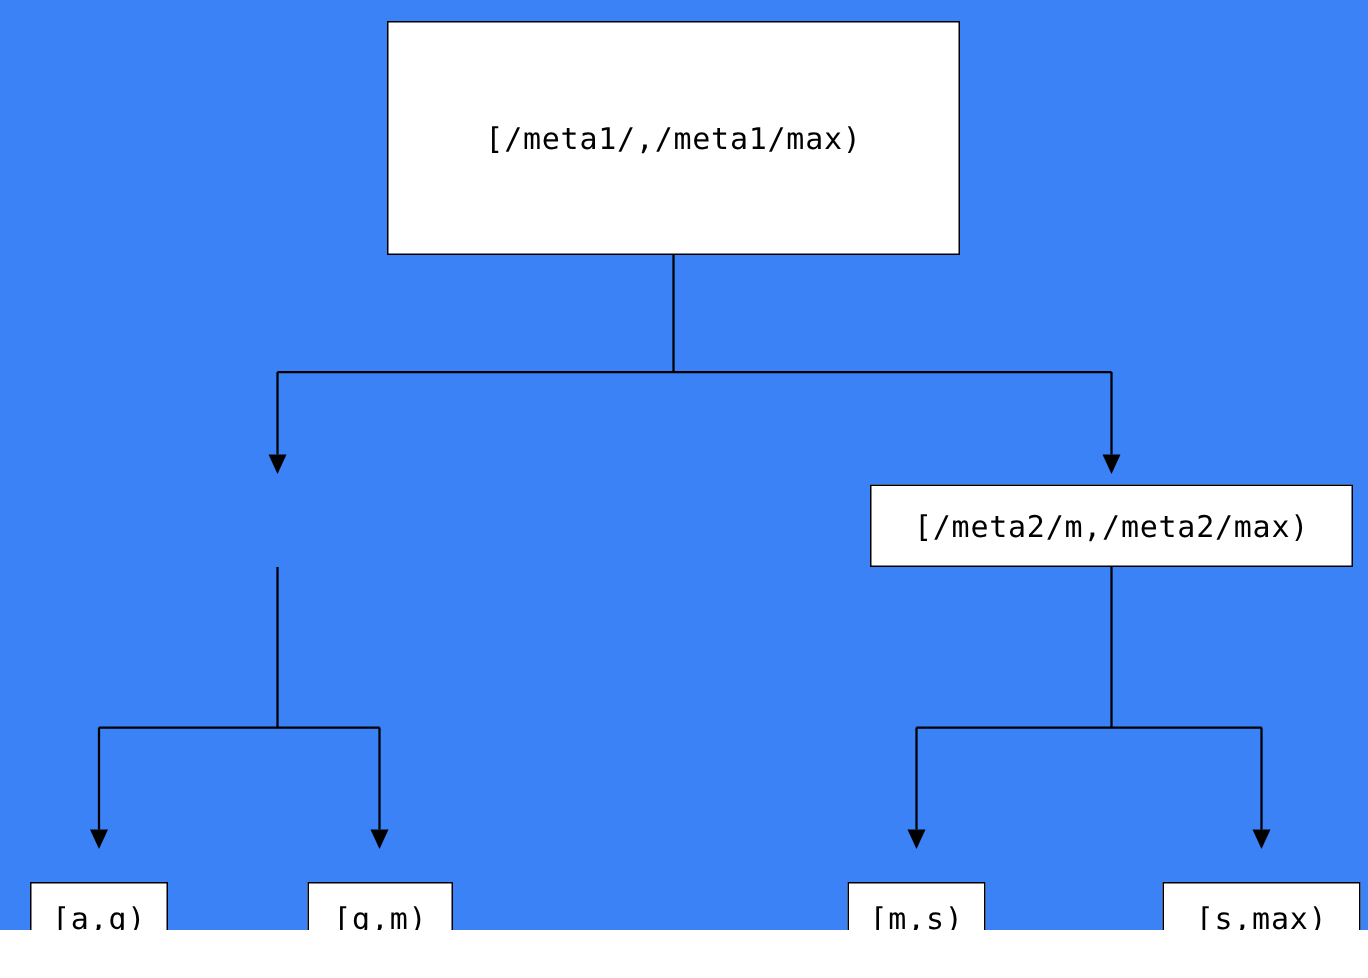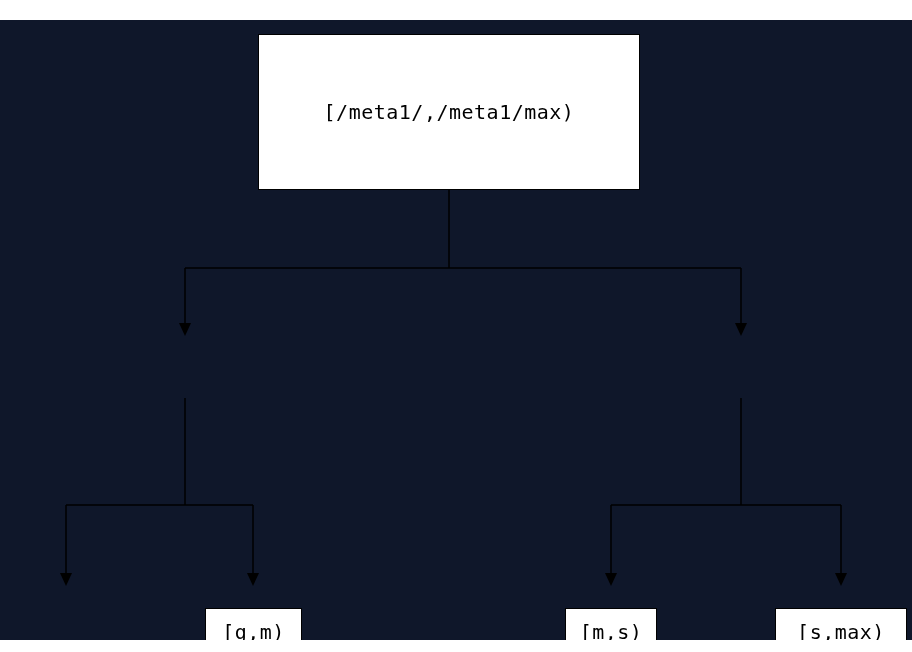--- a/index.html
+++ b/index.html
@@ -4,23 +4,22 @@
 <style>
   html, body {
     margin: 0;
     padding: 0;
     background: #ffffff;
   }
   .canvas {
     position: relative;
     width: 912px;
     height: 620px;
-    background: #0f172a;
+    background: #3b82f6;
     overflow: hidden;
-    margin-top: 20px;
   }
   .connectors {
     position: absolute;
     left: 0;
     top: 0;
     width: 912px;
     height: 652px;
     pointer-events: none;
   }
   .node {
@@ -68,21 +67,27 @@
       <polygon points="605,553 617,553 611,566"></polygon>
       <polygon points="835,553 847,553 841,566"></polygon>
     </g>
   </svg>
 
   <div class="node node-root">
     <span>[/meta1/,/meta1/max)</span>
   </div>
 
 
+  <div class="node node-l2-right">
+    <span>[/meta2/m,/meta2/max)</span>
+  </div>
 
+  <div class="node node-leaf-ag">
+    <span>[a,g)</span>
+  </div>
 
   <div class="node node-leaf-ms">
     <span>[m,s)</span>
   </div>
 
   <div class="node node-leaf-gm">
     <span>[g,m)</span>
   </div>
 
   <div class="node node-leaf-smax">

